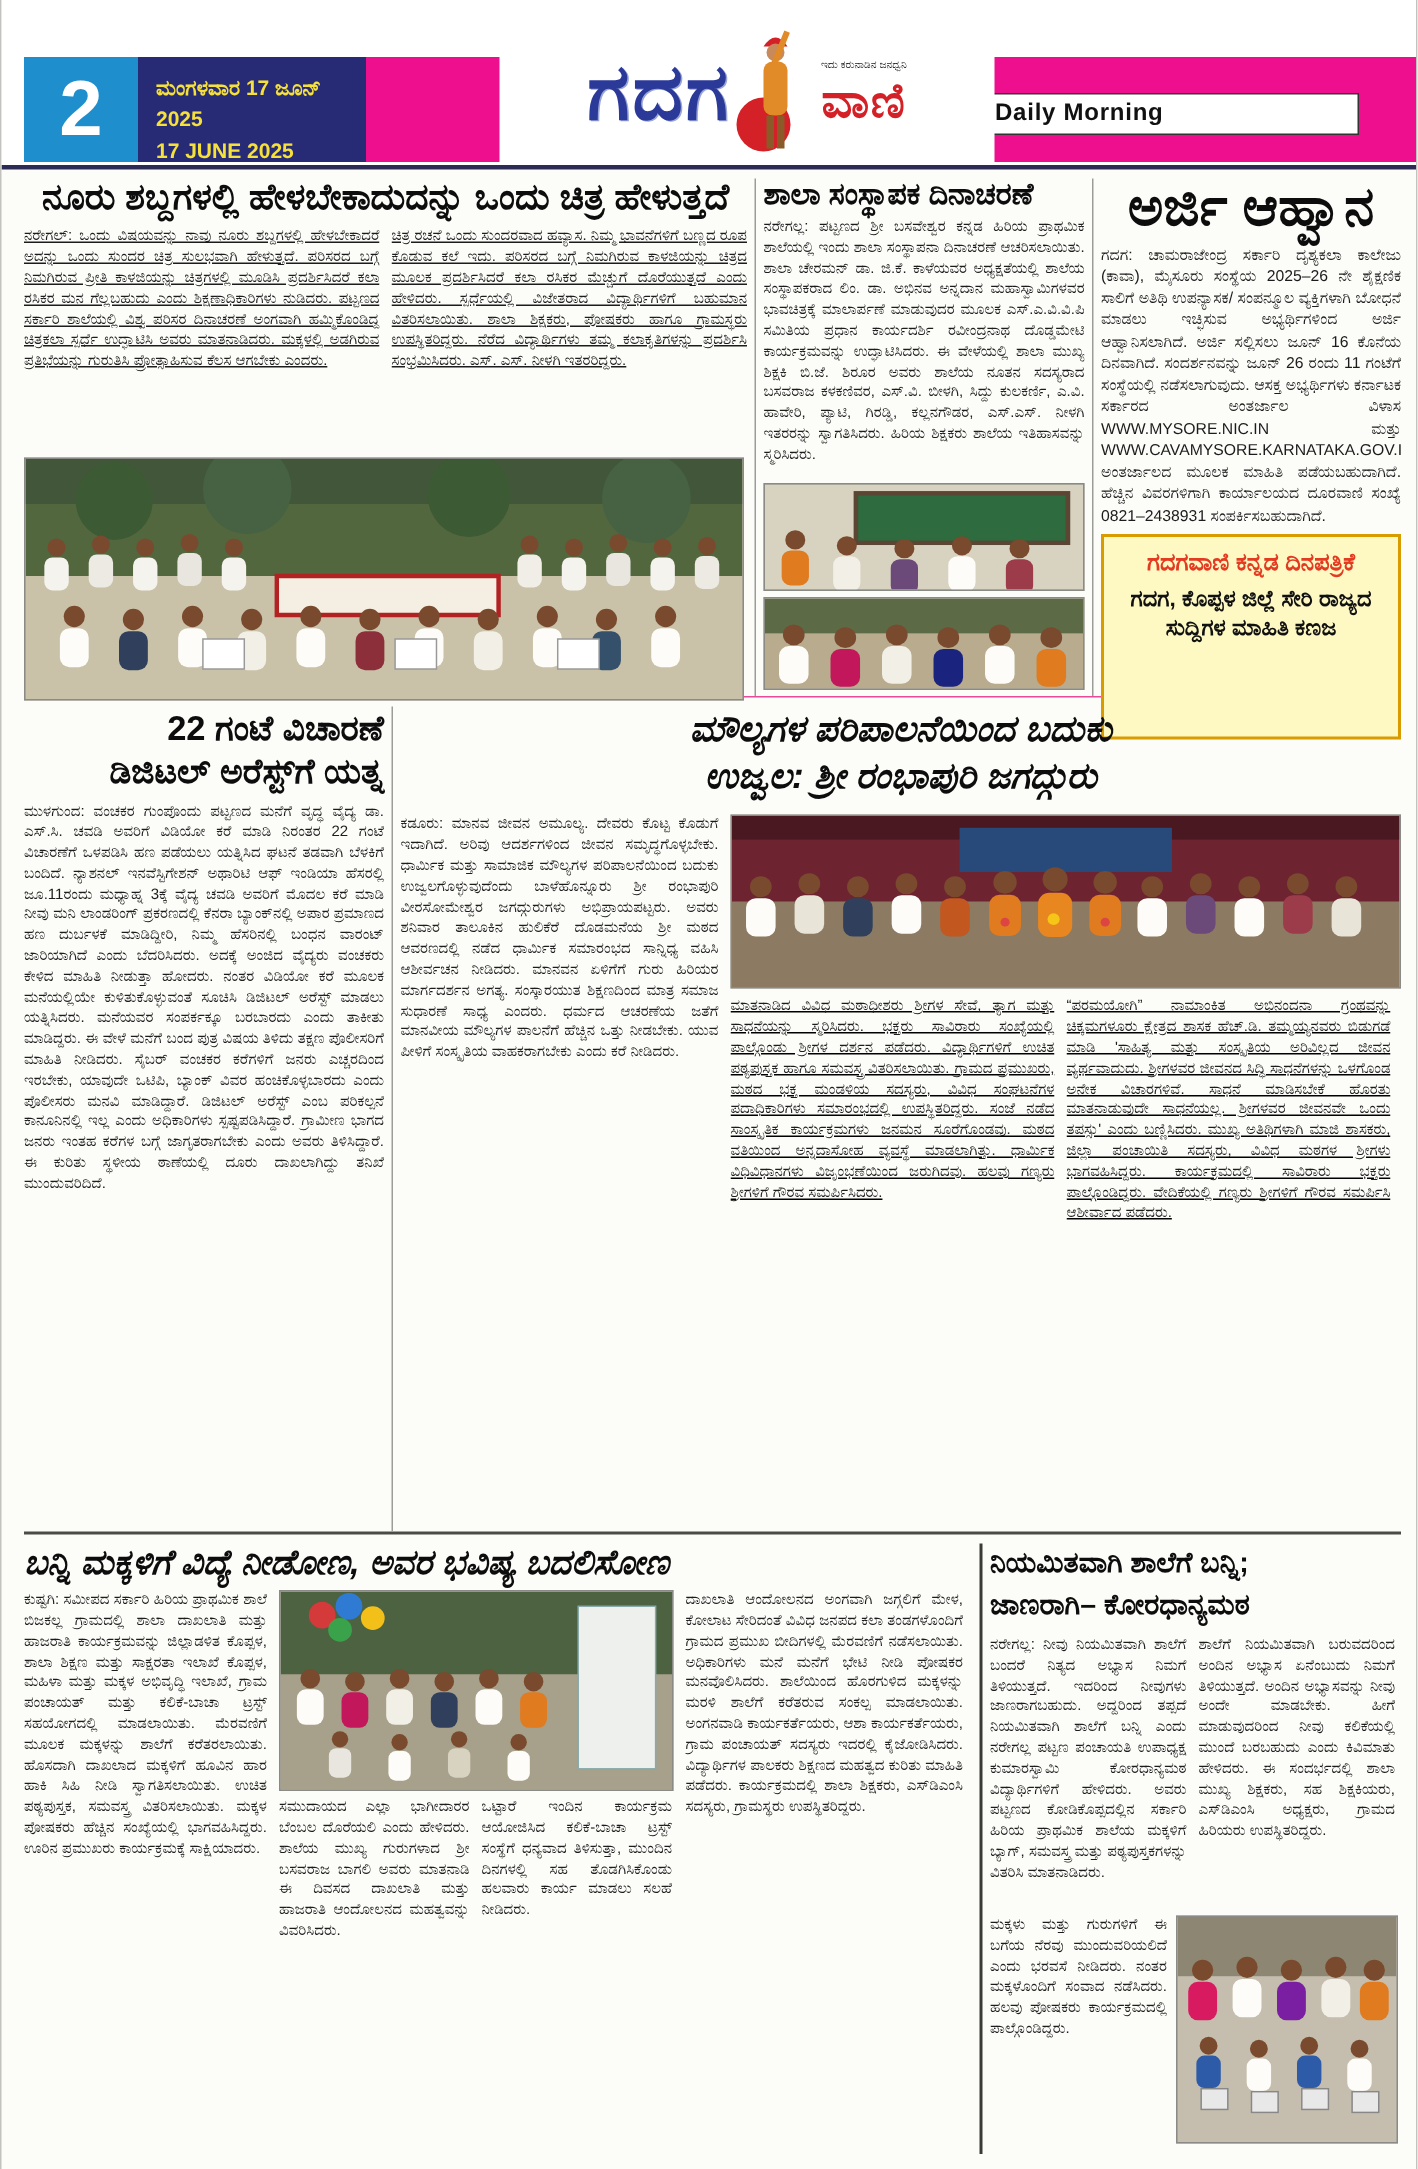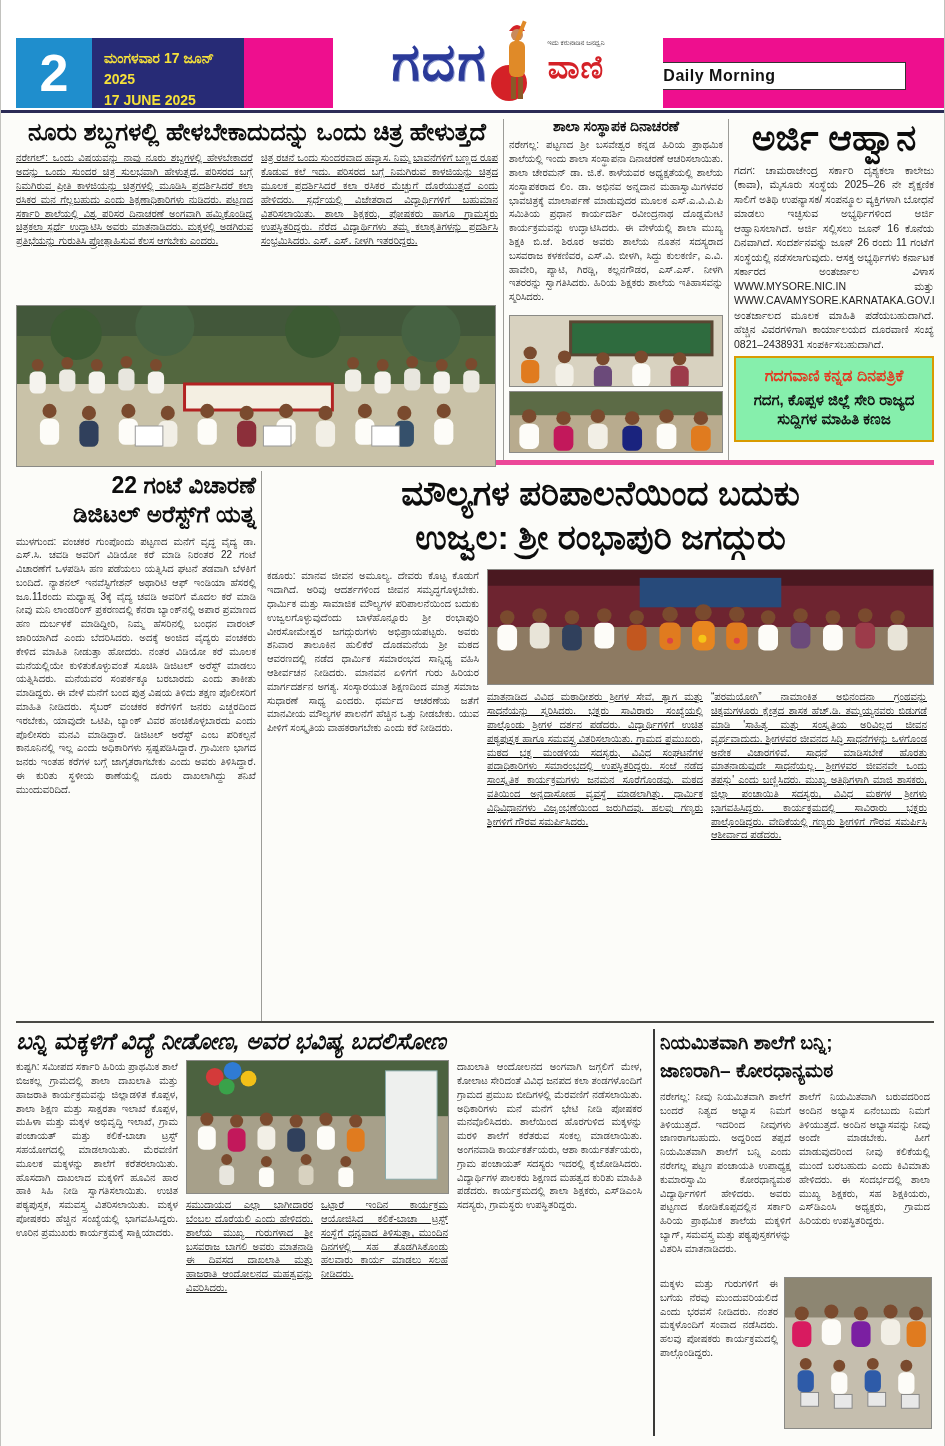--- a/index.html
+++ b/index.html
@@ -35,63 +35,63 @@
   main { padding:0 10px 0 15px; }
   .row { display:flex; }
   .vrule { width:1px; background:#9c9c98; margin:0 5px; }
   .vrule.dark { width:2px; background:#3a3a38; }
   .hl { font-weight:bold; color:#0d0d0d; }
   .bodytxt { font-size:10px; line-height:1.38; color:#1c1c1c; text-align:justify; overflow:hidden; }
   .photo { border:1px solid #8a8a86; background:#b9b4a4; overflow:hidden; }
   .photo svg { display:block; width:100%; height:100%; }
 
   
-  .row1 { height:352px; border-bottom:5px solid #ec4899; padding-top:6px; }
+  .row1 { height:352px; border-bottom:1px solid #ec4899; padding-top:6px; }
   .artA { width:482px; }
   .hl-a { font-size:24px; text-align:center; line-height:1.1; margin-bottom:6px; }
   .artA .cols { display:flex; gap:8px; }
   .artA .bodytxt { width:237px; height:148px;text-decoration:underline; }
   .photoA { width:480px; height:162px; margin-top:6px; }
   .artB { width:222px; }
-  .hl-b { font-size:14px; line-height:1.1; margin-bottom:4px;margin-left:44px; }
+  .hl-b { font-size:20px; line-height:1.1; margin-bottom:4px; }
   .artB .bodytxt { height:172px; }
   .photoB1 { width:100%; height:72px; margin-top:5px; }
   .photoB2 { width:100%; height:62px; margin-top:4px; }
   .artC { width:200px; }
   .hl-c { font-size:36px; text-align:center; line-height:1.05; margin-bottom:6px; }
   .artC .bodytxt { height:185px; font-size:10.5px; }
-  .noticebox { margin-top:8px; height:86px; background:#86efac; border:2px solid #d89b00;
+  .noticebox { margin-top:8px; height:137px; background:#fef9c3; border:2px solid #d89b00;
                text-align:center; padding:8px 6px; }
   .noticebox .nt { color:#e23b22; font-weight:bold; font-size:16px; line-height:1.25; }
   .noticebox .nb { color:#111; font-weight:bold; font-size:15px; line-height:1.3; margin-top:4px; }
 
   
   .row2 { height:558px; border-bottom:2px solid #4a4a46; padding-top:6px; }
   .artD { width:240px; }
   .hl-d { font-size:23px; text-align:right; line-height:1.25; margin-bottom:6px; }
   .artD .bodytxt { height:470px; }
   .artE { flex:1; }
-  .hl-e { font-size:34px; text-align:center; line-height:1.3; margin-bottom:10px; }
+  .hl-e { font-size:24px; text-align:center; line-height:1.3; margin-bottom:10px;font-style:italic; }
   .artE .content { display:flex; gap:8px; }
   .colE1 { width:212px; height:430px; }
   .rightE { flex:1; }
   .photoE { width:100%; height:116px; }
   .rightE .cols { display:flex; gap:8px; margin-top:5px;text-decoration:underline; }
   .rightE .bodytxt { width:216px; height:302px; }
 
   
   .row3 { height:413px; padding-top:6px; }
   .artF { width:632px; }
   .hl-f { font-size:23px; line-height:1.1; margin-bottom:6px;font-style:italic; }
   .artF .content { display:flex; gap:8px; }
   .colF1 { width:162px; height:362px; }
   .midF { width:263px; }
   .photoF { width:263px; height:134px; }
   .midF .subcols { display:flex; gap:8px; margin-top:4px; }
-  .midF .bodytxt { width:127px; height:220px;text-decoration:underline; }
+  .midF .bodytxt { width:127px; height:220px; }
   .colF2 { width:185px; height:362px; }
   .artG { flex:1; }
   .hl-g { font-size:19px; line-height:1.45; margin-bottom:6px; }
   .artG .cols { display:flex; gap:8px; }
   .artG .cols .bodytxt { width:131px; height:182px; }
   .botG { display:flex; gap:6px; margin-top:5px; }
   .tailG { width:118px; height:152px; }
   .photoG { width:148px; height:152px; }
 </style>
 </head>

